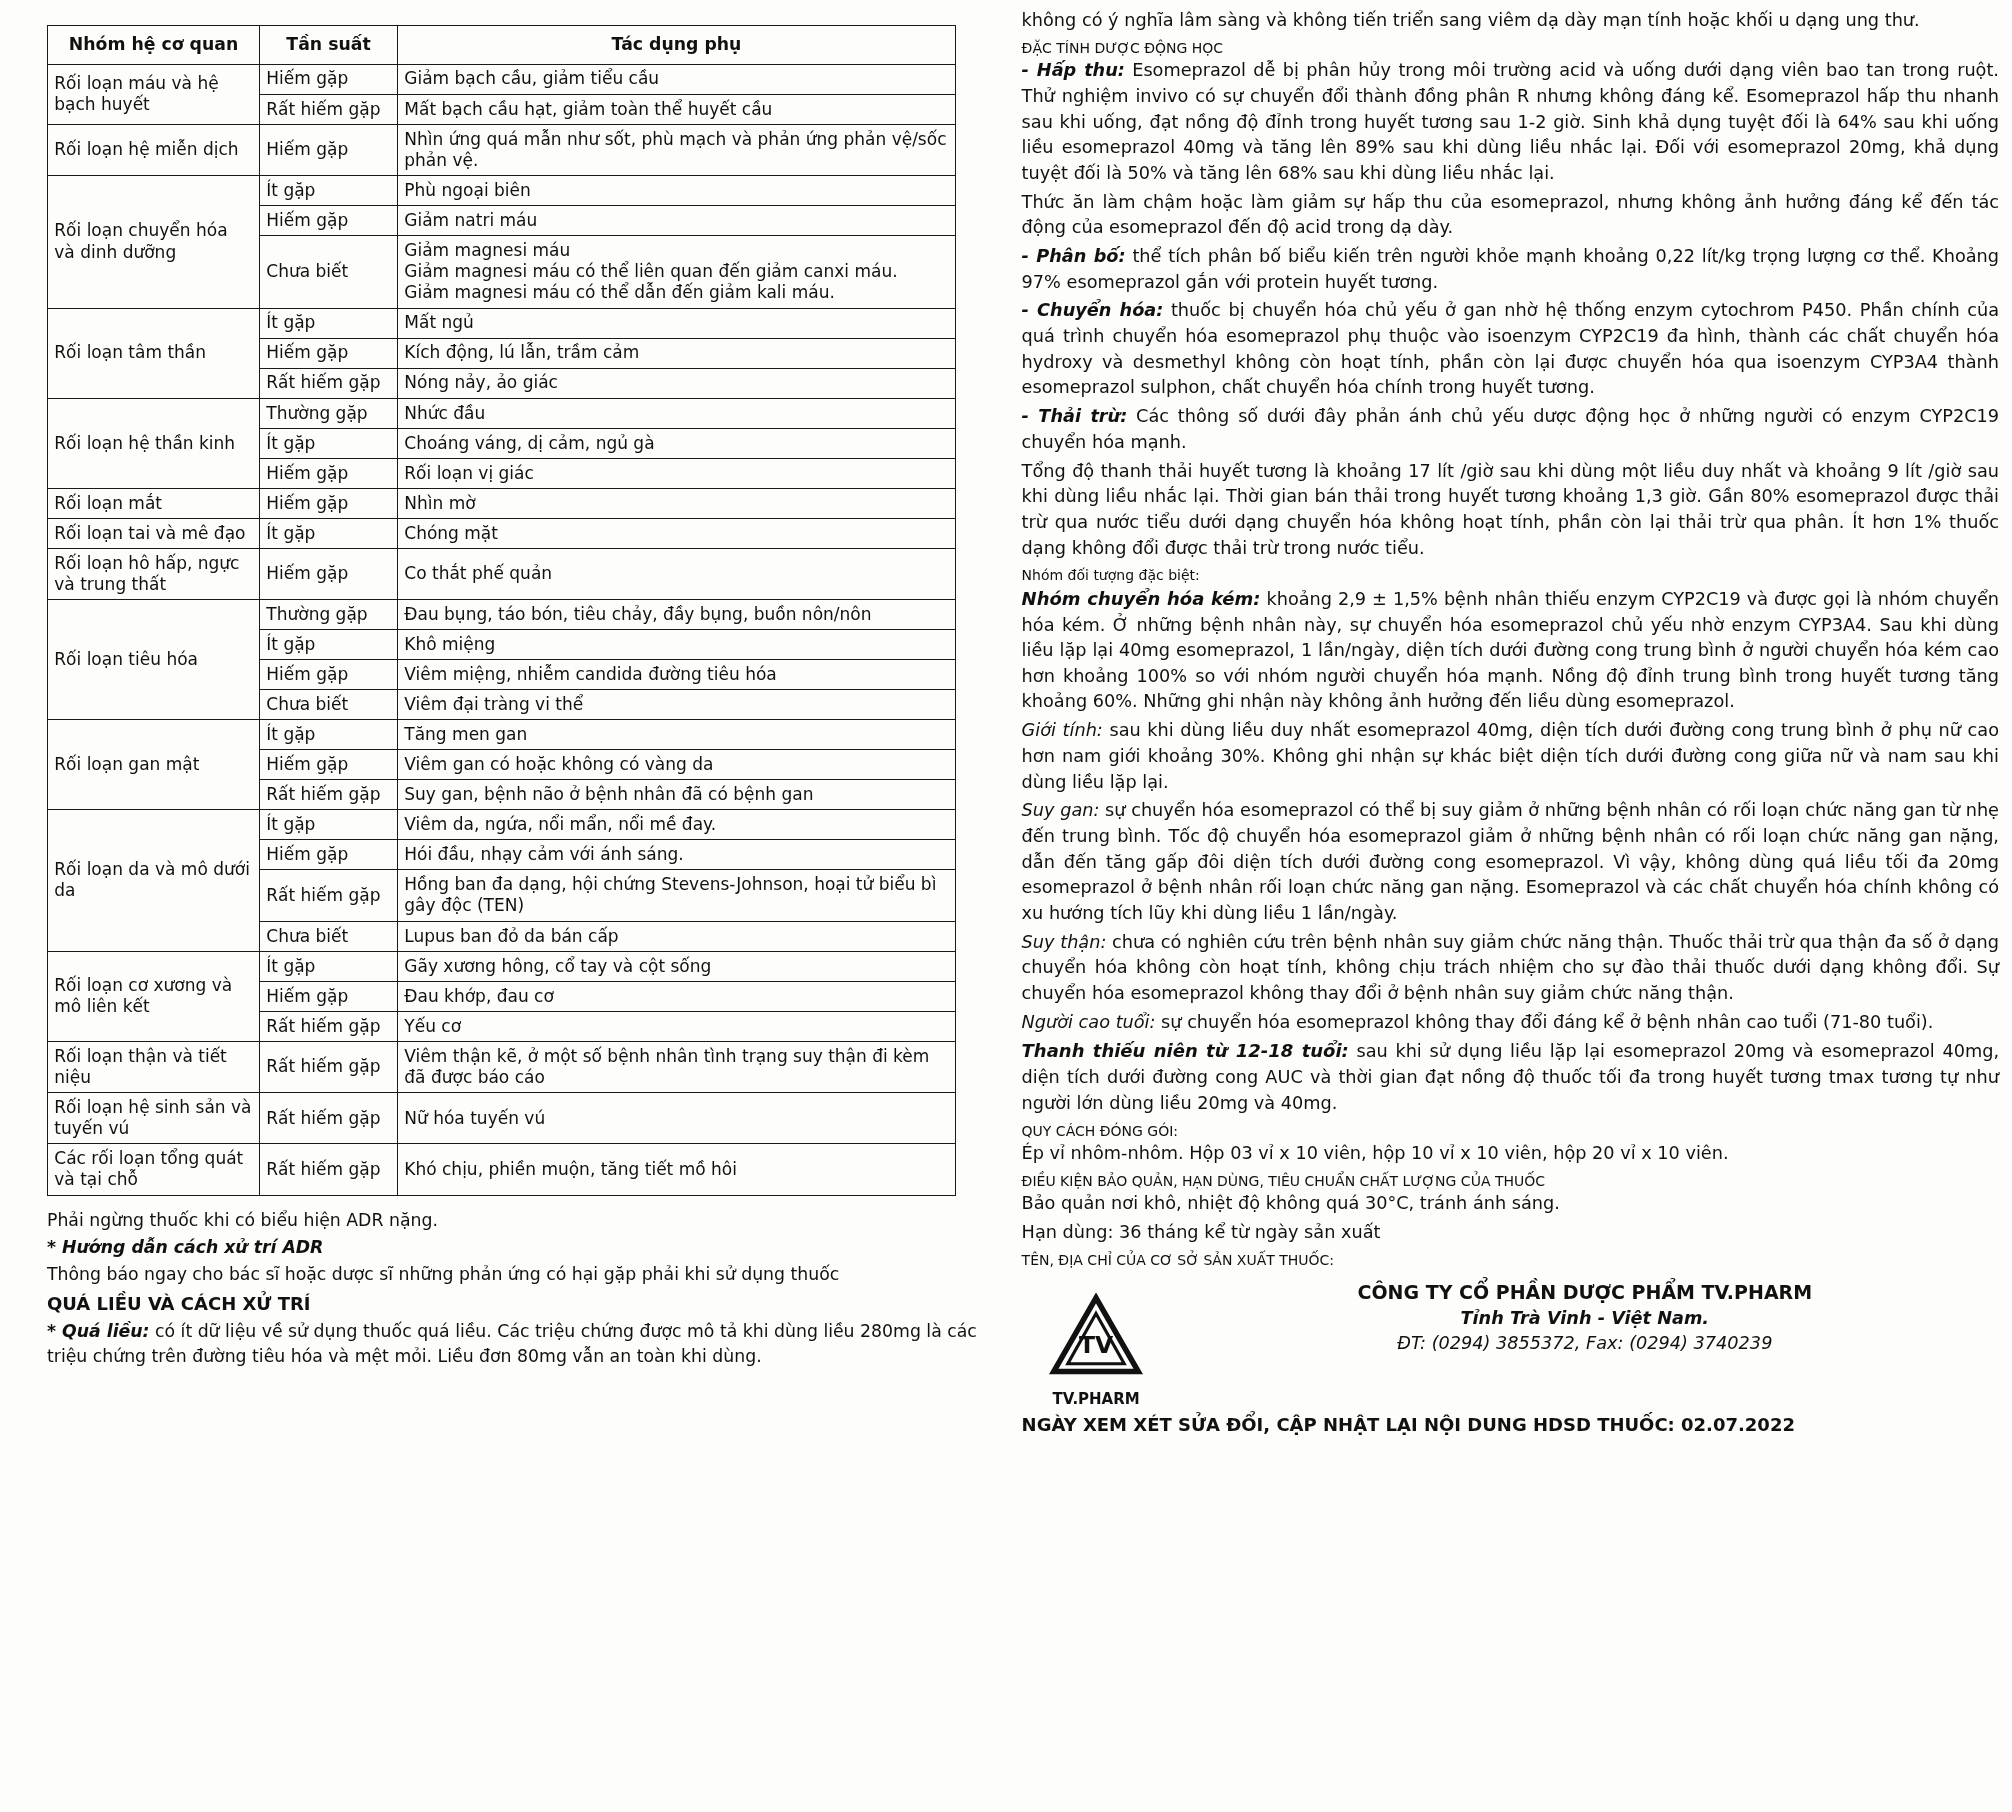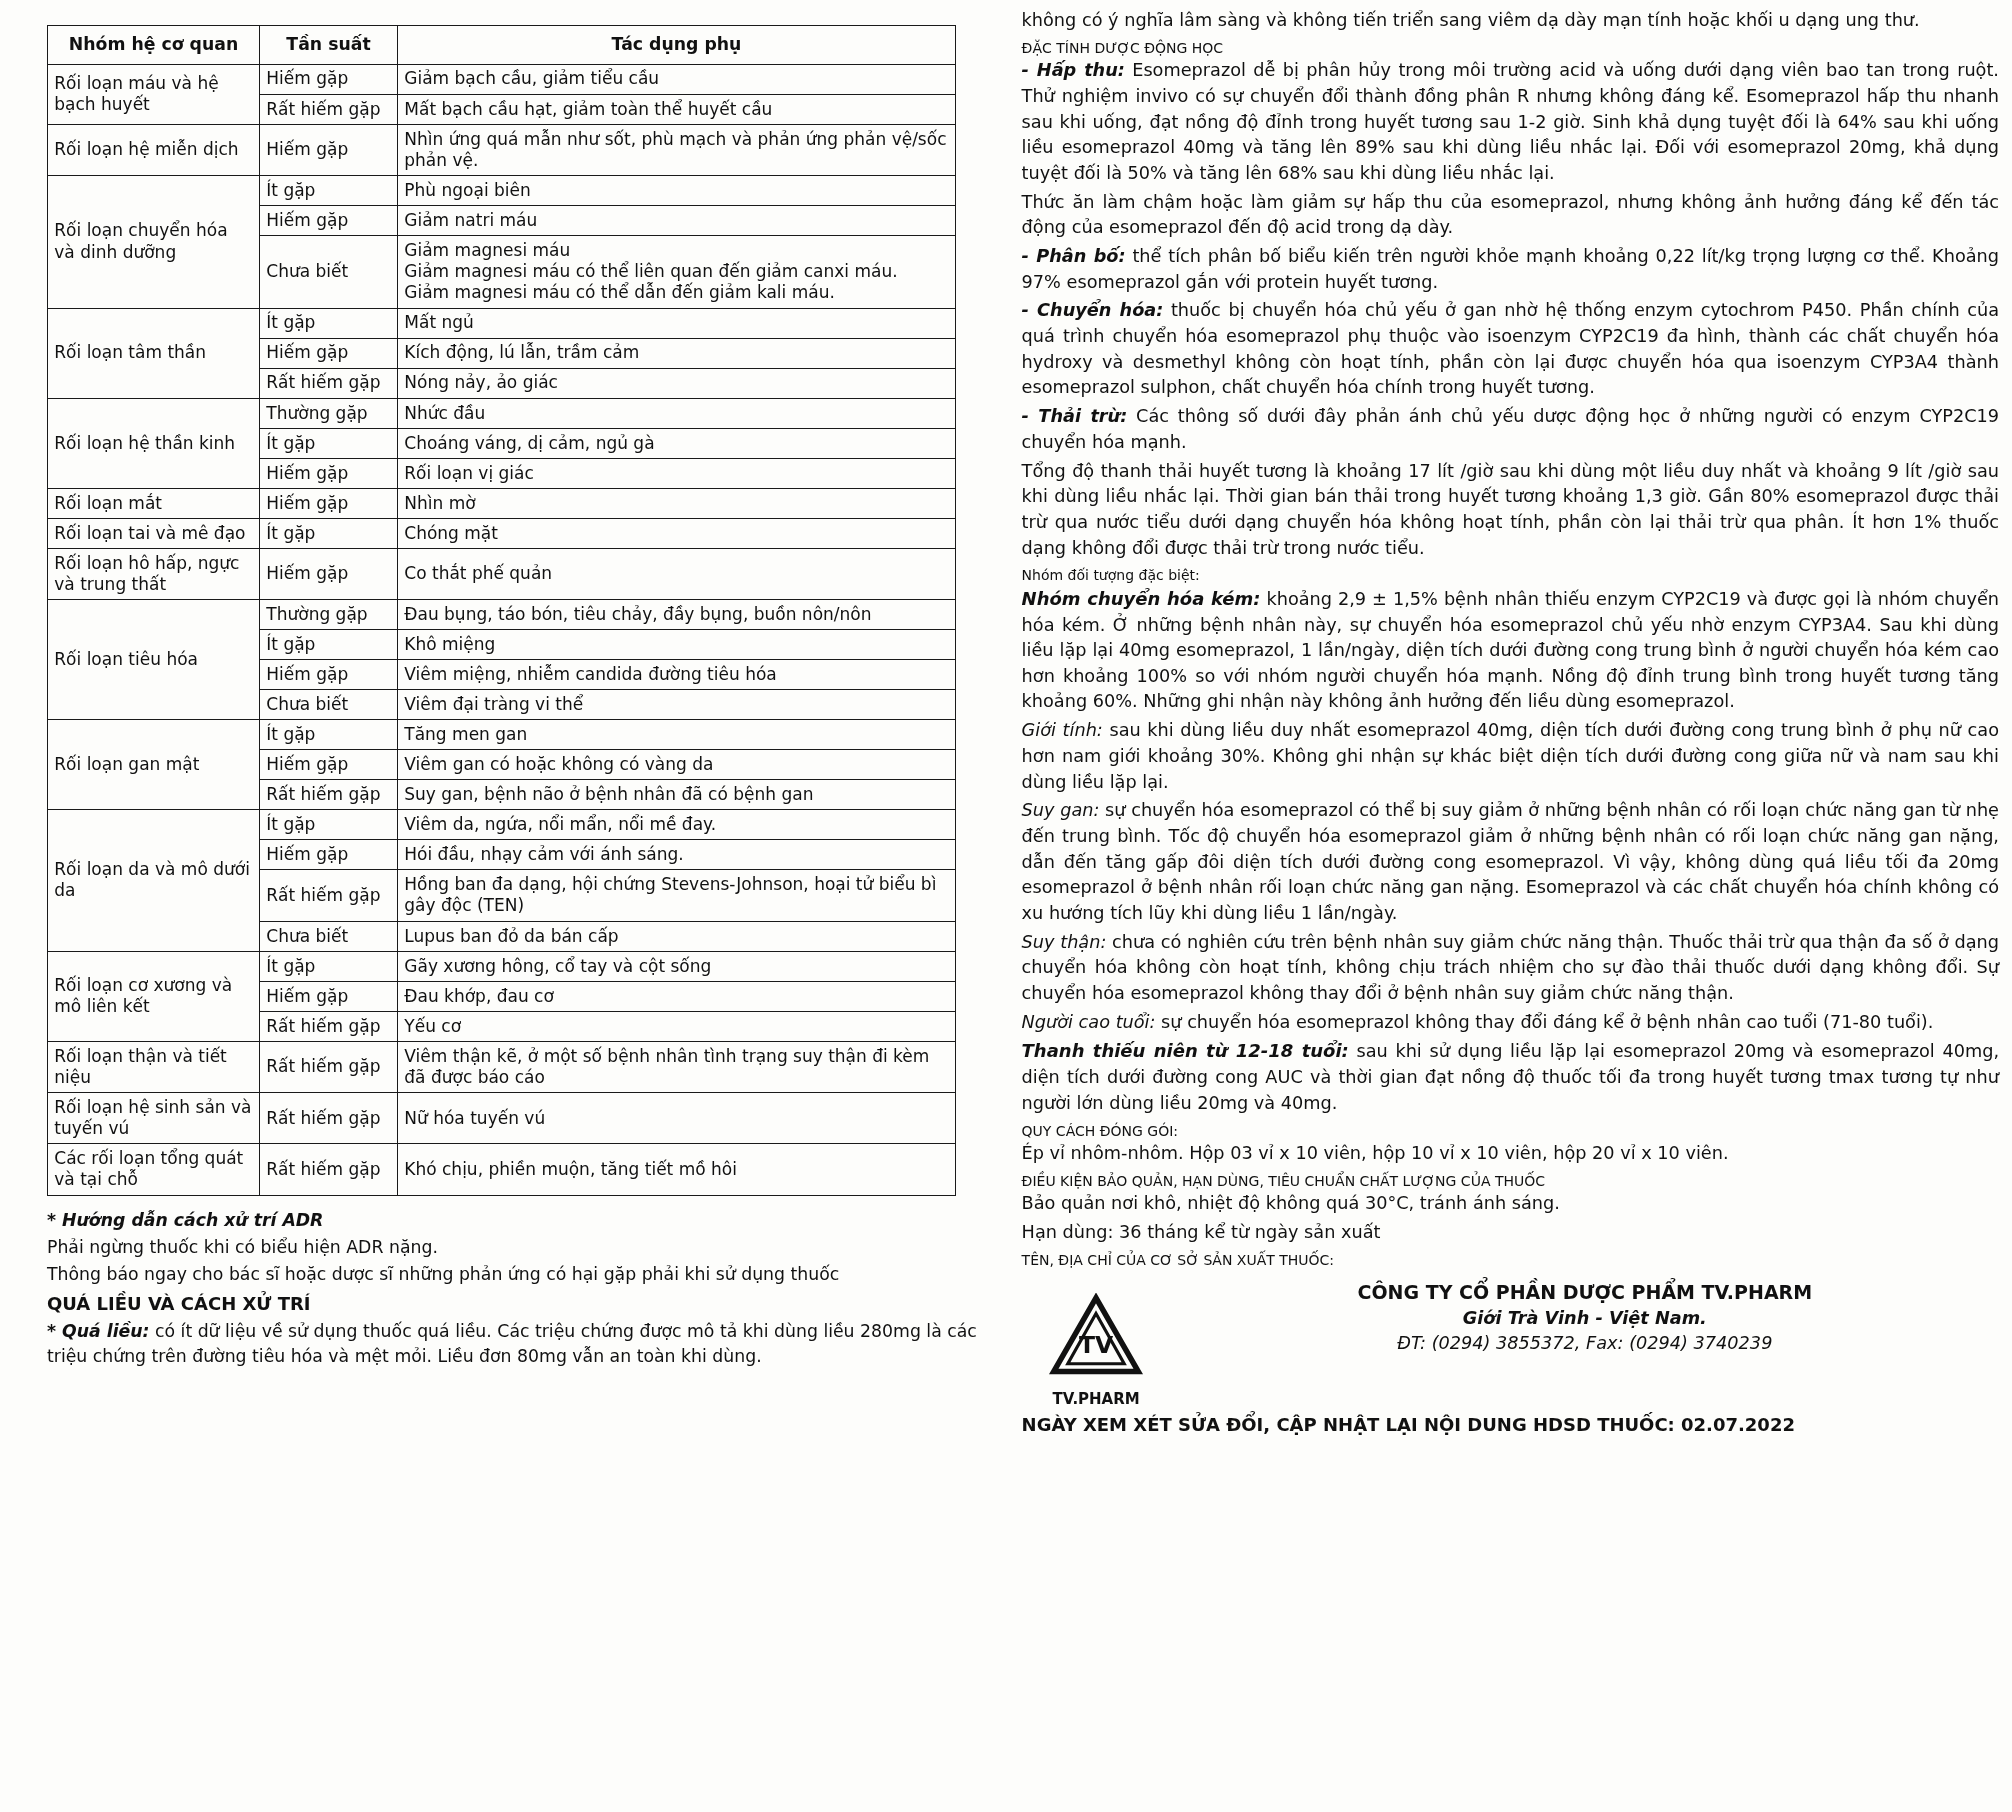--- a/index.html
+++ b/index.html
@@ -307,22 +307,22 @@
           </tr>
           <tr>
             <td>Các rối loạn tổng quát và tại chỗ</td>
             <td>Rất hiếm gặp</td>
             <td style="white-space: pre-line;">Khó chịu, phiền muộn, tăng tiết mồ hôi</td>
           </tr>
         </tbody>
     </table>
 
     <div class="note-block">
+      <div class="note-line">Phải ngừng thuốc khi có biểu hiện ADR nặng.</div>
       <div class="note-line ital-bold">* Hướng dẫn cách xử trí ADR</div>
-      <div class="note-line">Phải ngừng thuốc khi có biểu hiện ADR nặng.</div>
       <div class="note-line">Thông báo ngay cho bác sĩ hoặc dược sĩ những phản ứng có hại gặp phải khi sử dụng thuốc</div>
       <div class="heading-bold">QUÁ LIỀU VÀ CÁCH XỬ TRÍ</div>
       <div class="note-line">
         <span class="ital-bold">* Quá liều:</span><span> có ít dữ liệu về sử dụng thuốc quá liều. Các triệu chứng được mô tả khi dùng liều 280mg là các triệu chứng trên đường tiêu hóa và mệt mỏi. Liều đơn 80mg vẫn an toàn khi dùng.</span>
       </div>
     </div>
   </div>
 
   <div class="col-right">
 
@@ -387,21 +387,21 @@
       <div class="logo-wrap">
         <svg width="94" height="85" viewBox="0 0 120 108">
           <polygon points="60,6 114,100 6,100" fill="none" stroke="#111" stroke-width="7"></polygon>
           <polygon points="60,26 96,90 24,90" fill="none" stroke="#111" stroke-width="4"></polygon>
           <text x="60" y="76" font-size="30" font-family="DejaVu Sans, sans-serif" font-weight="bold" text-anchor="middle" fill="#111">TV</text>
         </svg>
         <div class="logo-name">TV.PHARM</div>
       </div>
       <div class="company-info">
         <div class="cname">CÔNG TY CỔ PHẦN DƯỢC PHẨM TV.PHARM</div>
-        <div class="addr">Giới Trà Vinh - Việt Nam.</div>
+        <div class="addr">Tỉnh Trà Vinh - Việt Nam.</div>
         <div class="phone">ĐT: (0294) 3855372, Fax: (0294) 3740239</div>
       </div>
     </div>
     <div class="rev-line">NGÀY XEM XÉT SỬA ĐỔI, CẬP NHẬT LẠI NỘI DUNG HDSD THUỐC: 02.07.2022</div>
 
   </div>
 </div>
 
 
 </body></html>

